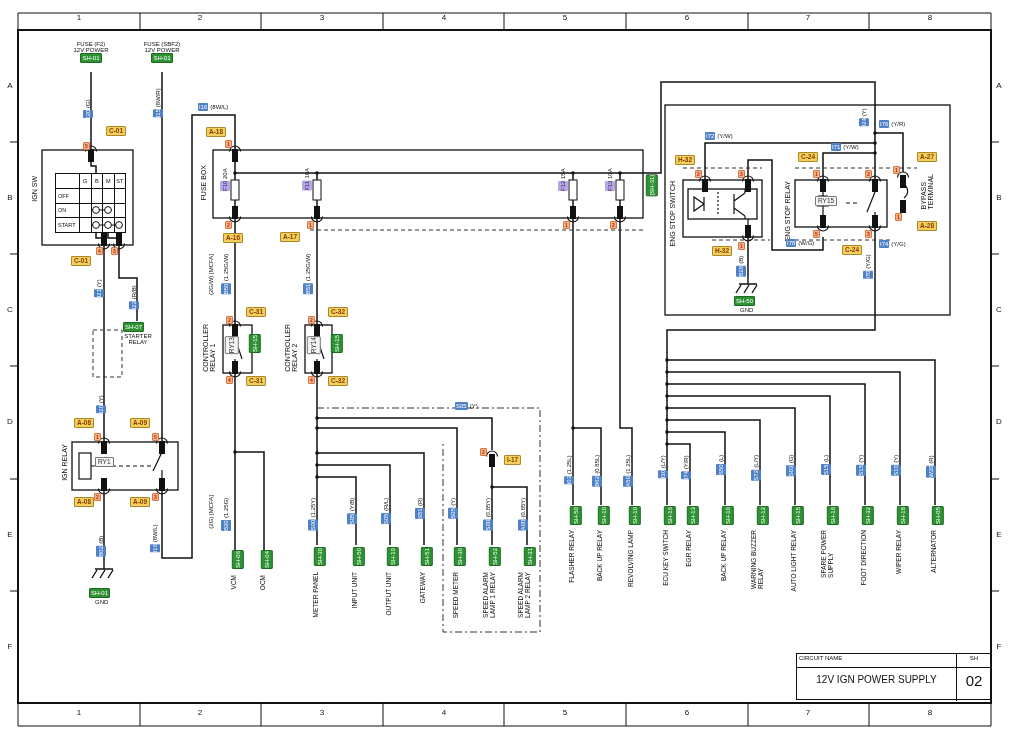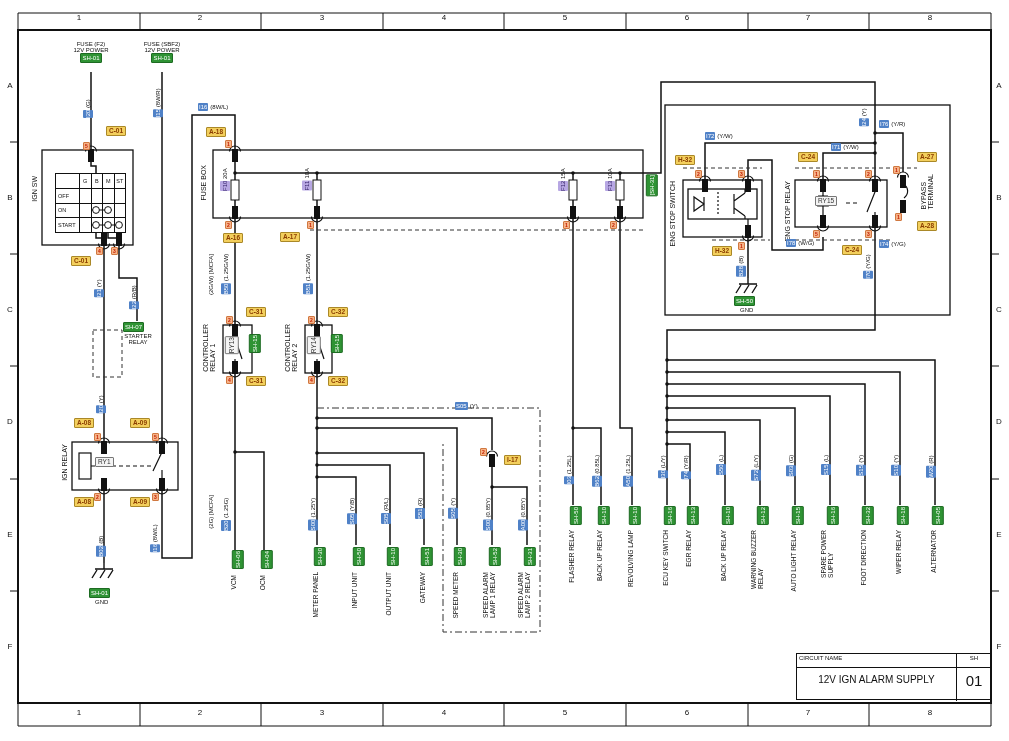--- a/index.html
+++ b/index.html
@@ -479,21 +479,21 @@
 <span class="ab chip co" style="left:865px;top:170px">2</span>
 <span class="ab chip co" style="left:813px;top:230px">5</span>
 <span class="ab chip co" style="left:865px;top:230px">3</span>
 <span class="ab chip co" style="left:893px;top:166px">1</span>
 <span class="ab chip co" style="left:895px;top:213px">1</span>
 <span class="ab chip co" style="left:480px;top:448px">2</span>
 
 <div class="ab tb" style="left:796px;top:653px;width:195px;height:47px">
   <div class="ab f6" style="left:2px;top:1px">CIRCUIT NAME</div>
   <div class="ab" style="left:0;top:13px;width:159px;border-top:1px solid #111;height:0"></div>
-  <div class="ab ctr" style="left:0;top:20px;width:159px;font-size:10px">12V IGN ALARM SUPPLY</div>
+  <div class="ab ctr" style="left:0;top:20px;width:159px;font-size:10px">12V IGN POWER SUPPLY</div>
   <div class="ab" style="left:159px;top:0;width:36px;height:47px;border-left:1px solid #111">
     <div class="ab f6 ctr" style="left:0;top:1px;width:34px">SH</div>
     <div class="ab" style="left:0;top:13px;width:34px;border-top:1px solid #111;height:0"></div>
-    <div class="ab ctr" style="left:0;top:18px;width:34px;font-size:15px">01</div>
+    <div class="ab ctr" style="left:0;top:18px;width:34px;font-size:15px">02</div>
   </div>
 </div>
 
 </div>
 
 </body></html>

